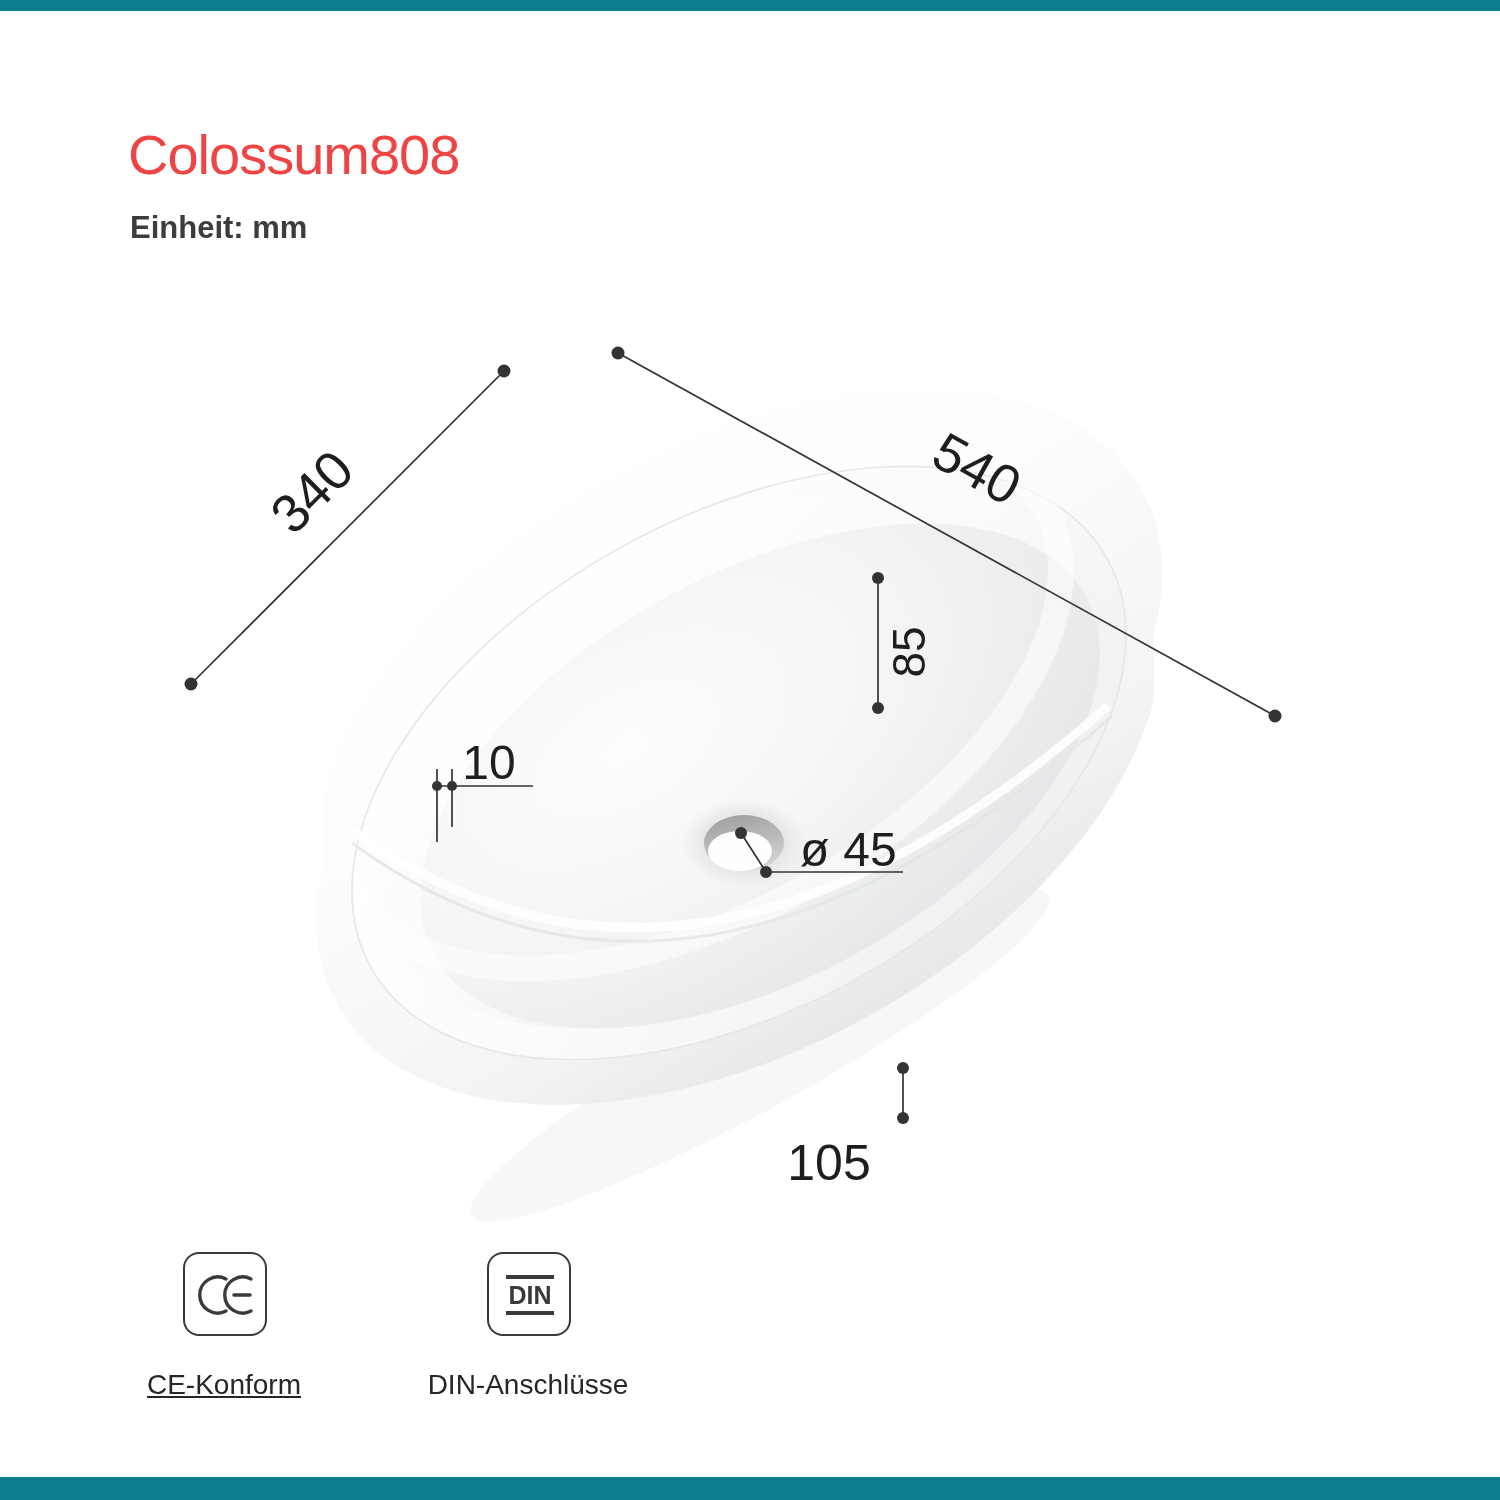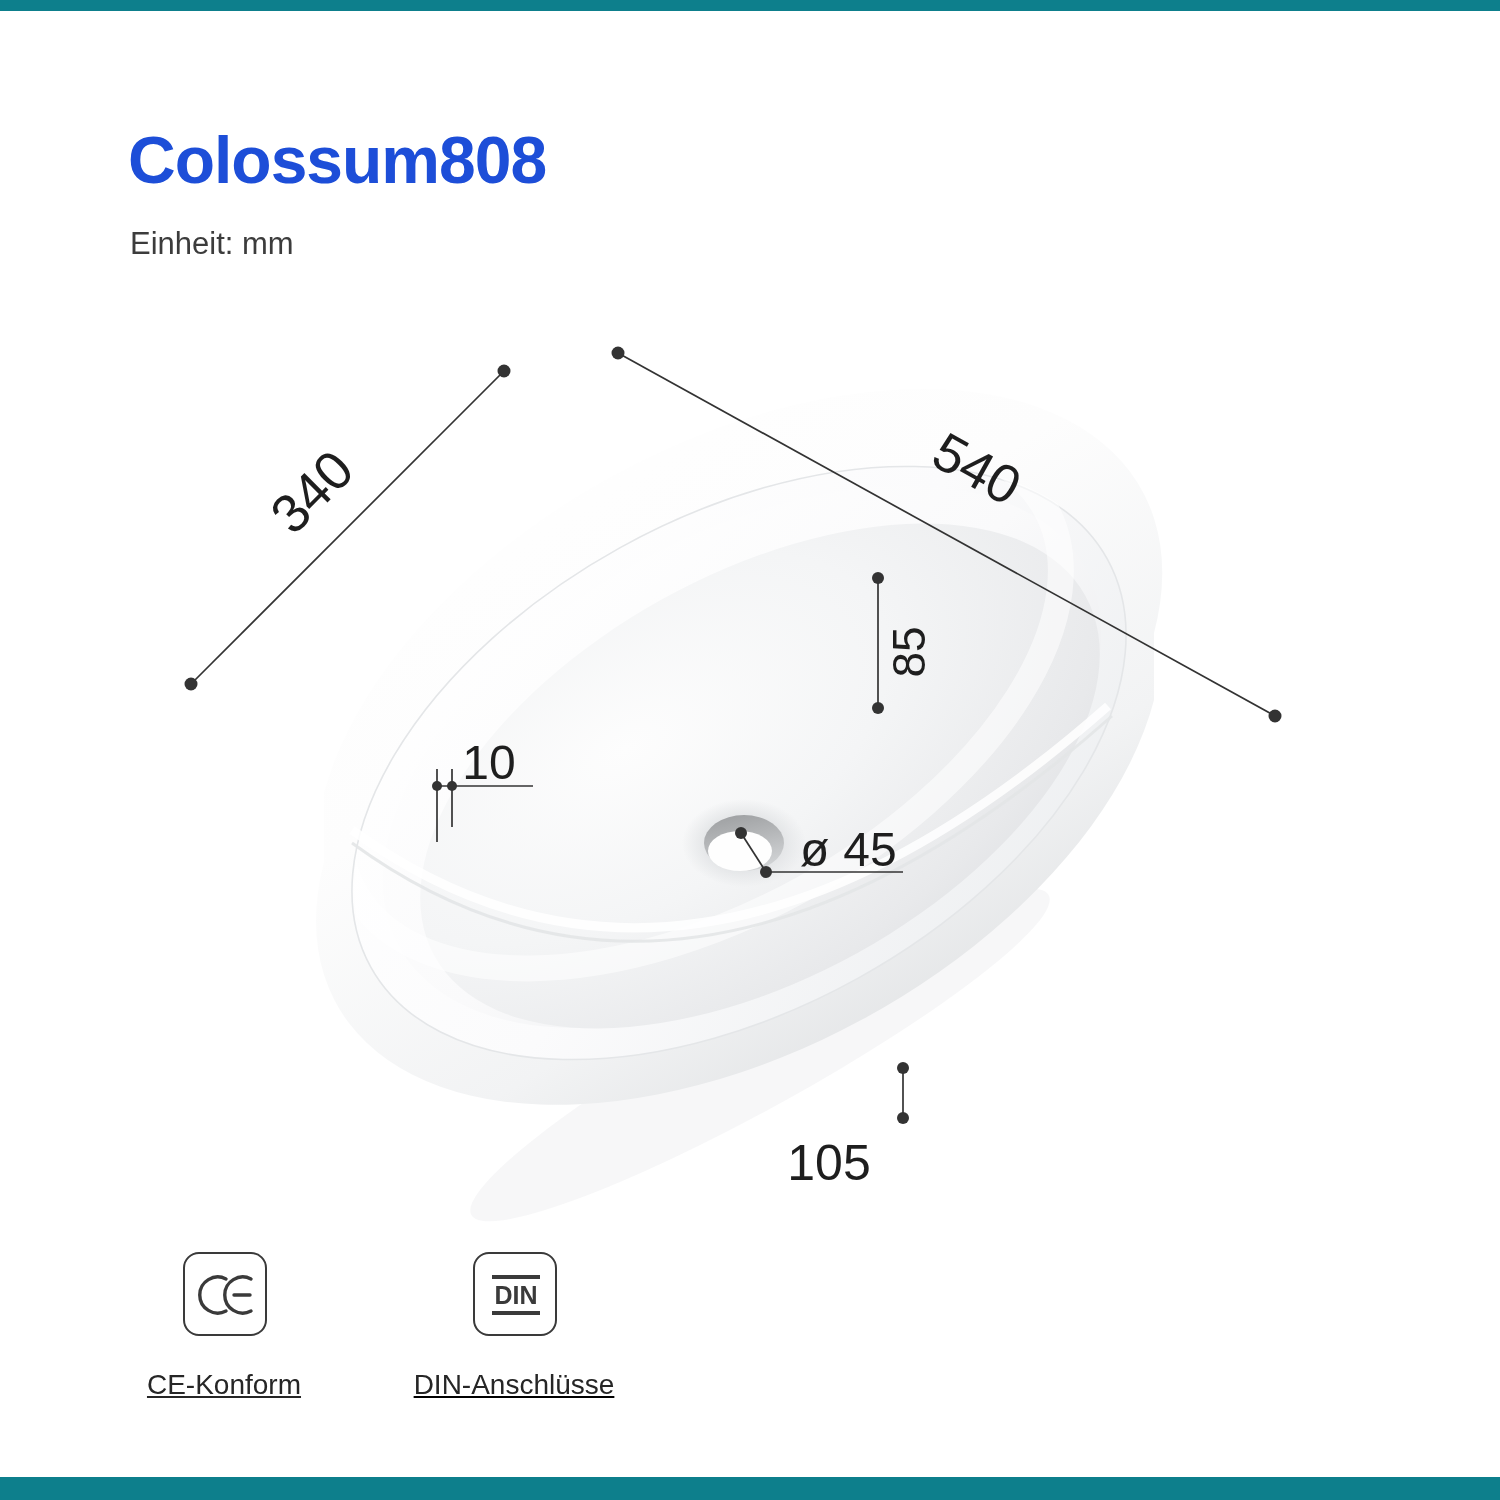--- a/index.html
+++ b/index.html
@@ -23,32 +23,32 @@
     width: 1500px;
     background: #0d7f8c;
   }
   #bar-top  { top: 0;     height: 11px; }
   #bar-bot  { top: 1477px; height: 23px; }
 
   #title {
     position: absolute;
     left: 128px;
     top: 122px;
-    font-size: 66px;
+    font-size: 56px;
+    font-weight: 400;
+    letter-spacing: -1px;
+    color: #ef4444;
+    white-space: nowrap;
+  }
+  #unit {
+    position: absolute;
+    left: 130px;
+    top: 210px;
+    font-size: 31px;
     font-weight: 700;
-    letter-spacing: -1px;
-    color: #1d4ed8;
-    white-space: nowrap;
-  }
-  #unit {
-    position: absolute;
-    left: 130px;
-    top: 226px;
-    font-size: 31px;
-    font-weight: 400;
     color: #3c3c3c;
     white-space: nowrap;
   }
 
   #stage {
     position: absolute;
     left: 0; top: 0;
     width: 1500px;
     height: 1500px;
   }
@@ -67,21 +67,21 @@
     position: relative;
     box-sizing: border-box;
   }
   .cert-label {
     margin-top: 33px;
     font-size: 28px;
     color: #262626;
     white-space: nowrap;
   }
   #cert-ce   { left: 130px; top: 1252px; width: 190px; }
-  #cert-din  { left: 390px; top: 1252px; width: 250px; text-decoration: underline; }
+  #cert-din  { left: 404px; top: 1252px; width: 250px; }
   #cert-ce .cert-label  { margin-left: -2px; text-decoration: underline; }
   #cert-din .cert-label { margin-left: -2px; }
 </style>
 </head>
 <body>
 
 <div id="page">
 
   <div class="bar" id="bar-top"></div>
   <div class="bar" id="bar-bot"></div>

